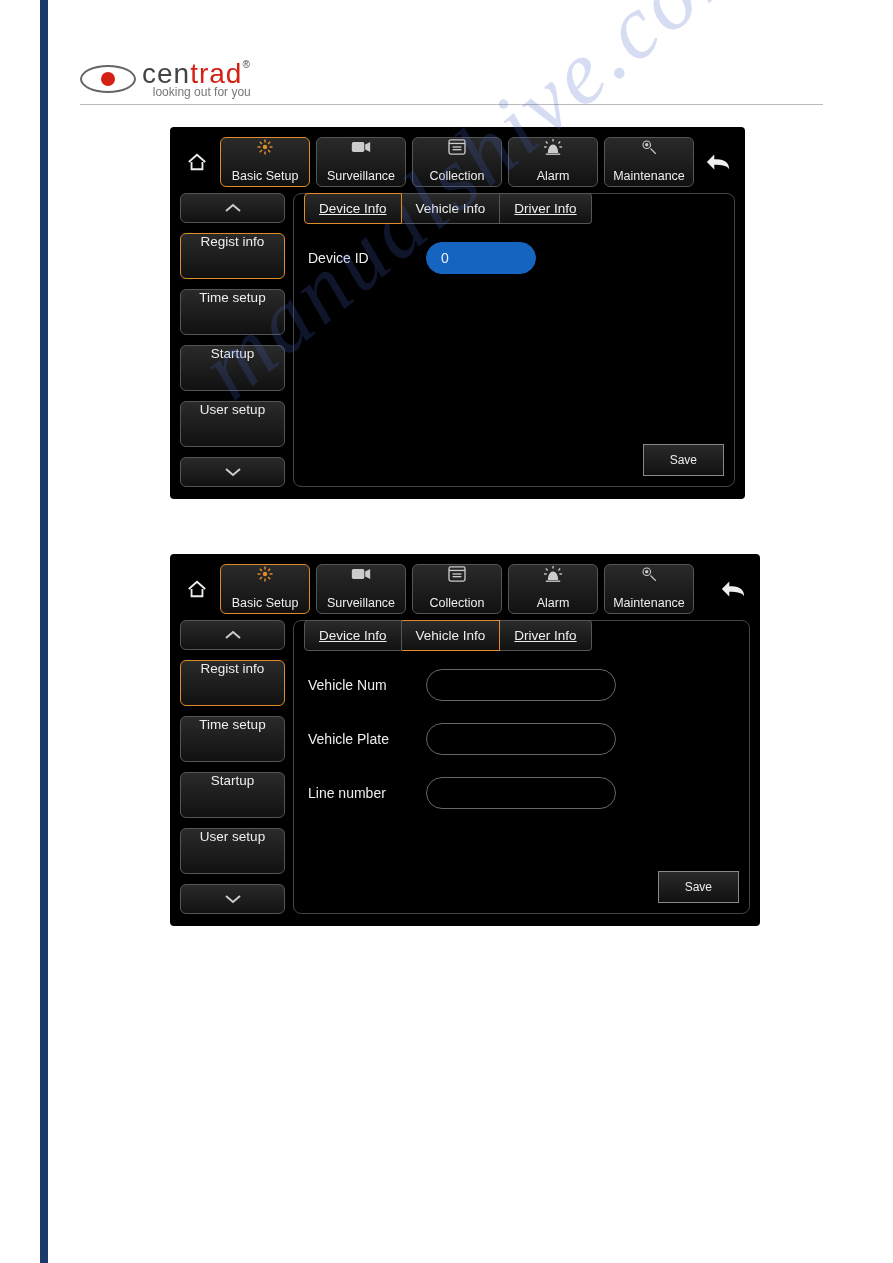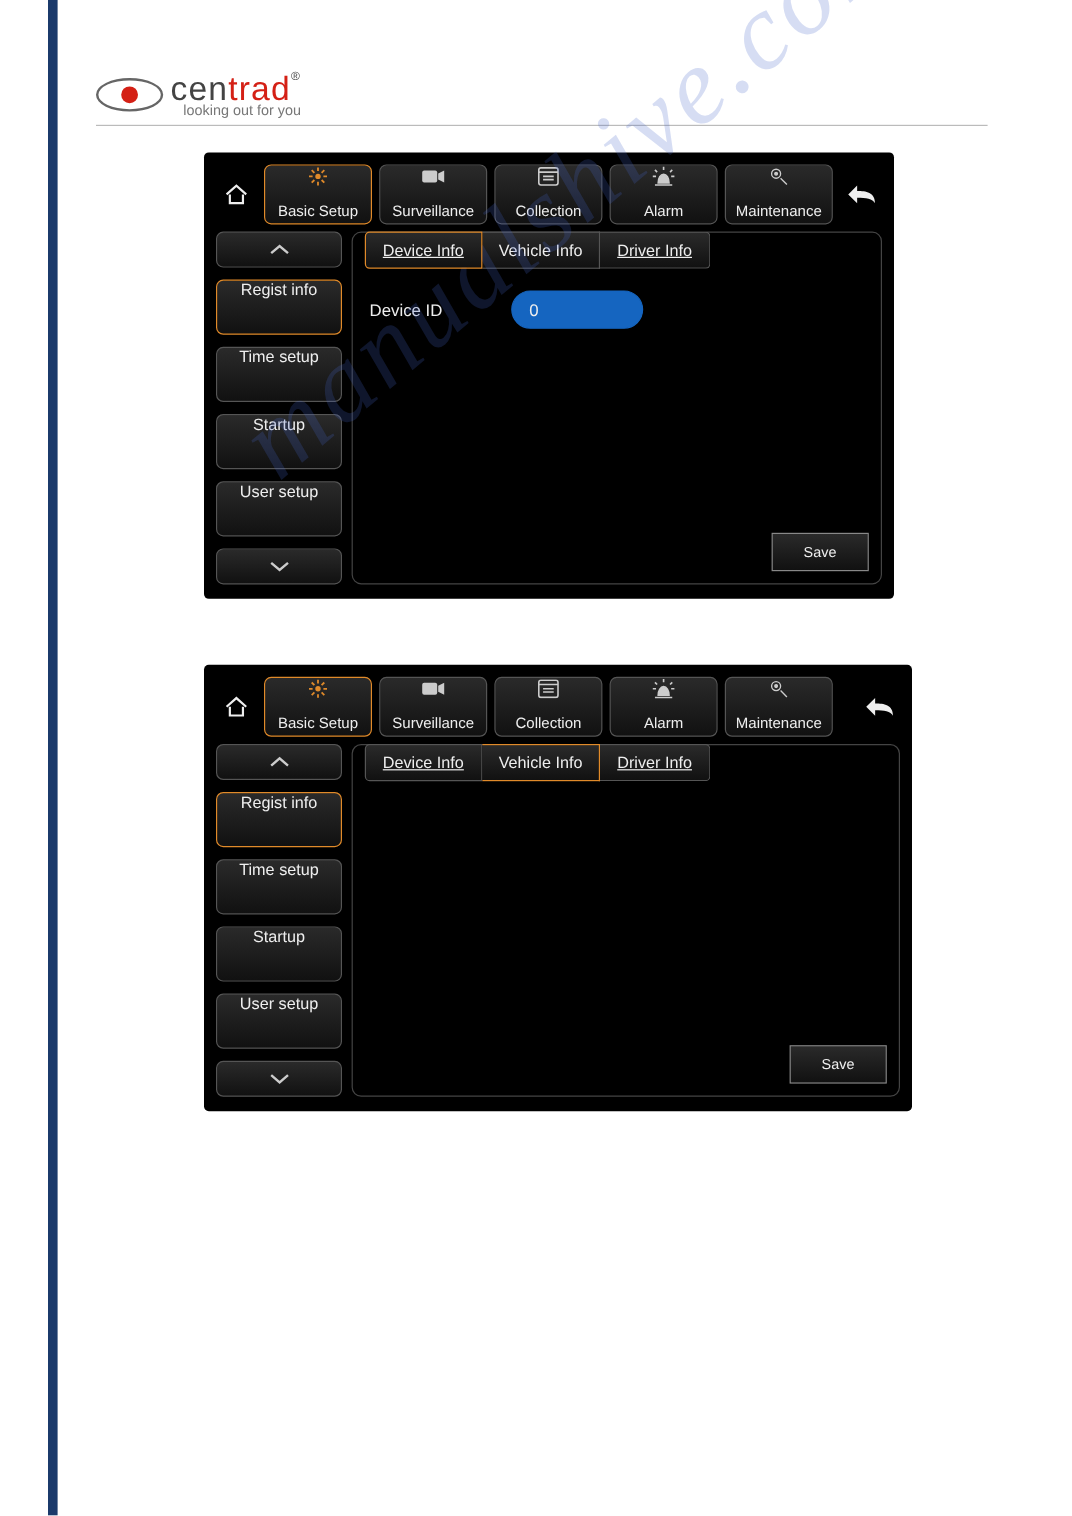--- a/index.html
+++ b/index.html
@@ -455,20 +455,40 @@
             </svg>
         </div>
       </div>
 
       <div class="content-panel">
         <div class="tabs-row">
           <div class="tab"><span>Device Info</span></div>
           <div class="tab active"><span>Vehicle Info</span></div>
           <div class="tab"><span>Driver Info</span></div>
         </div>
+        <div class="form-rows">
+          <div class="form-row">
+            <div class="form-label">Vehicle Num</div>
+            <div class="pill-input">
+                <span></span>
+              </div>
+          </div>
+          <div class="form-row">
+            <div class="form-label">Vehicle Plate</div>
+            <div class="pill-input">
+                <span></span>
+              </div>
+          </div>
+          <div class="form-row">
+            <div class="form-label">Line number</div>
+            <div class="pill-input">
+                <span></span>
+              </div>
+          </div>
+        </div>
         <div class="save-row">
           <div class="save-btn"><span>Save</span></div>
         </div>
       </div>
     </div>
   </div>
 
 </div>
 
 </body></html>

